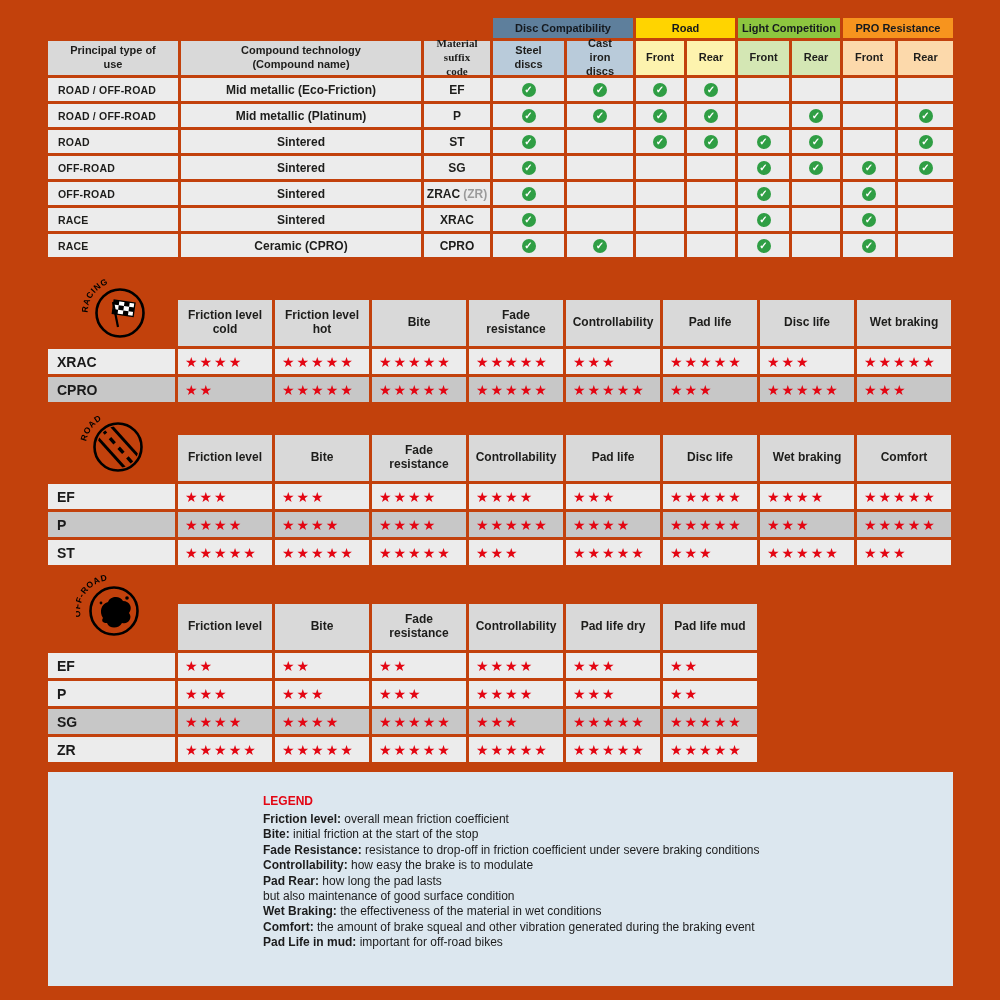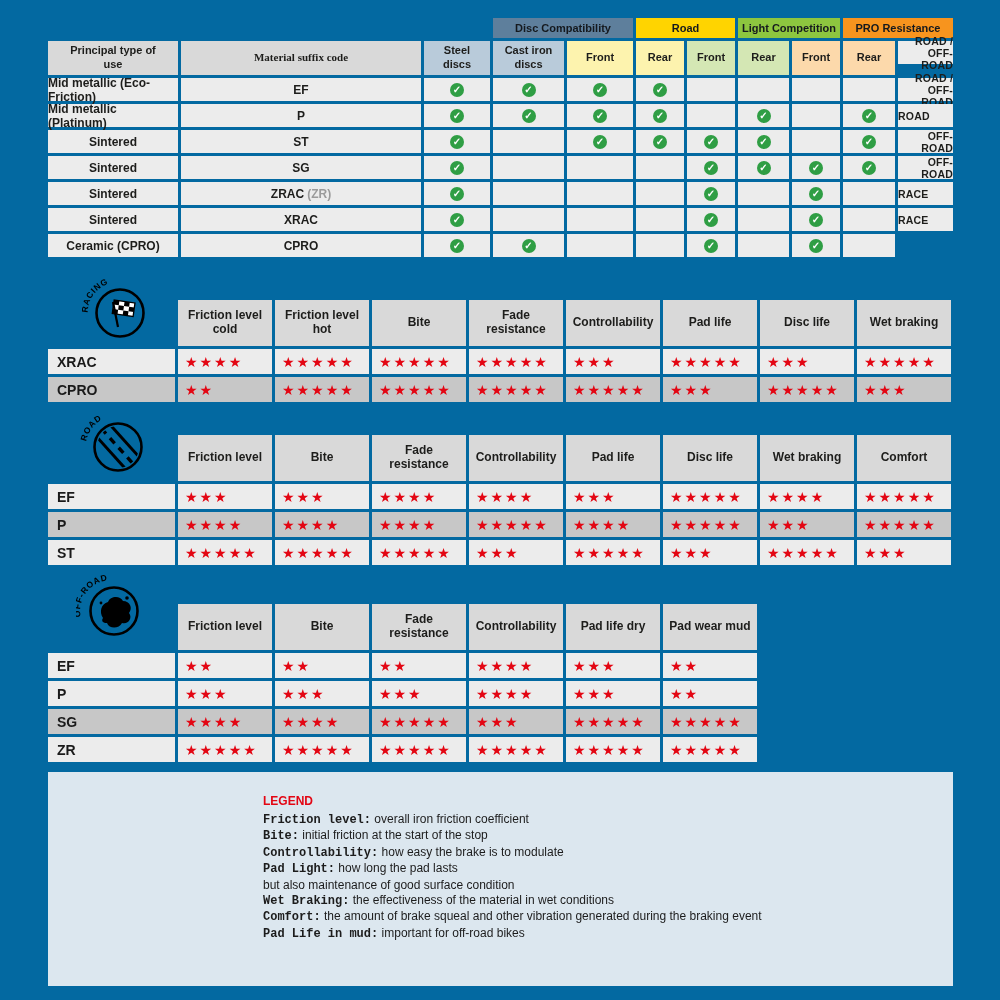--- a/index.html
+++ b/index.html
@@ -2,38 +2,38 @@
 <html style="--star-red: #e30613; --check-green: #2f9e44; --header-gray: #d9d9d9; --row-light: #ececec; --row-highlight: #c7c7c7; --legend-bg: #dce7ef; --legend-title-red: #e30613; --text-dark: #1d1d1b; --code-note-gray: #9b9b9b;"><head>
 <meta charset="utf-8">
 <style>
 :root{
   --star-red:#e30613; --check-green:#2f9e44; --header-gray:#d9d9d9;
   --row-light:#ececec; --row-highlight:#c7c7c7; --legend-bg:#dce7ef;
   --legend-title-red:#e30613; --text-dark:#1d1d1b; --code-note-gray:#9b9b9b;
 }
 html,body{margin:0;padding:0;}
 body{font-family:"Liberation Sans",sans-serif;background:#fff;}
-.page{position:relative;width:1000px;height:1000px;background:#0369a1;overflow:hidden;}
+.page{position:relative;width:1000px;height:1000px;background:#c2410c;overflow:hidden;}
 
 
 .compat-grid{position:absolute;left:48px;top:18px;display:grid;
   grid-template-columns:130px 240px 66px 71px 66px 48px 48px 51px 48px 52px 55px;gap:3px;}
 .group-spacer{height:20px;}
 .group-cell{height:20px;display:flex;align-items:center;justify-content:center;
   font-size:11px;font-weight:bold;color:#15191e;}
 .head-cell{background:var(--header-gray);height:34px;display:flex;align-items:center;justify-content:center;
   text-align:center;font-size:11px;font-weight:bold;color:var(--text-dark);line-height:1.25;}
 .head-cell.h0{padding:0 22px;}
 .head-cell.h1{padding:0 40px;}
 .head-cell.h2{padding:0 10px;font-family:Liberation Serif, serif;}
 .sub-cell{height:34px;display:flex;align-items:center;justify-content:center;text-align:center;
   font-size:11px;font-weight:bold;color:var(--text-dark);line-height:1.25;padding:0 10px;}
 .cell{background:var(--row-light);height:23px;display:flex;align-items:center;justify-content:center;
   font-size:12px;color:var(--text-dark);}
-.use-cell{justify-content:flex-start;padding-left:0;font-weight:bold;font-size:10.5px;letter-spacing:.2px;text-align:right;}
+.use-cell{justify-content:flex-start;padding-left:10px;font-weight:bold;font-size:10.5px;letter-spacing:.2px;text-align:right;}
 .compound-cell{font-weight:bold;}
 .code-cell{font-weight:bold;}
 .code-note{color:var(--code-note-gray);margin-left:3px;font-weight:bold;}
 .check{width:14px;height:14px;border-radius:50%;background:var(--check-green);color:#fff;
   font-size:10px;line-height:14px;text-align:center;font-weight:bold;}
 
 
 .rating-section{position:absolute;left:48px;}
 .section-icon{position:absolute;top:0;}
 .rating-grid{display:grid;gap:3px;}
@@ -44,34 +44,35 @@
 .rt-stars{background:var(--row-light);height:25px;display:flex;align-items:center;padding-left:7px;
   color:var(--star-red);font-size:14px;letter-spacing:2px;}
 .rt-label.hl,.rt-stars.hl{background:var(--row-highlight);}
 .icon-arc-text{font-size:8.5px;font-weight:bold;letter-spacing:.8px;fill:#000;}
 
 
 .legend{position:absolute;left:48px;top:772px;width:905px;height:214px;background:var(--legend-bg);
   padding:22px 20px 0 215px;box-sizing:border-box;}
 .legend-title{color:var(--legend-title-red);font-weight:bold;font-size:12px;margin-bottom:4px;}
 .legend-line{font-size:12px;color:#1c1c1c;line-height:15.4px;}
-.lg-term{font-weight:bold;font-family:Liberation Mono, monospace;}
+.lg-term{font-weight:bold;}
 </style>
 </head>
 <body>
 
 <div class="page">
 
   <div class="compat-grid">
       <div class="group-spacer" style="grid-column: span 3;"></div>
       <div class="group-cell" style="grid-column: span 2; background: rgb(94, 127, 156);">Disc Compatibility</div>
       <div class="group-cell" style="grid-column: span 2; background: rgb(255, 212, 0);">Road</div>
       <div class="group-cell" style="grid-column: span 2; background: rgb(141, 198, 63);">Light Competition</div>
       <div class="group-cell" style="grid-column: span 2; background: rgb(247, 148, 30);">PRO Resistance</div>
       <div class="head-cell h0">Principal type of use</div>
+      <div class="head-cell h1">Compound technology (Compound name)</div>
       <div class="head-cell h2">Material suffix code</div>
       <div class="sub-cell" style="background: rgb(185, 203, 218);">Steel discs</div>
       <div class="sub-cell" style="background: rgb(185, 203, 218);">Cast iron discs</div>
       <div class="sub-cell" style="background: rgb(253, 243, 174);">Front</div>
       <div class="sub-cell" style="background: rgb(253, 243, 174);">Rear</div>
       <div class="sub-cell" style="background: rgb(212, 231, 180);">Front</div>
       <div class="sub-cell" style="background: rgb(212, 231, 180);">Rear</div>
       <div class="sub-cell" style="background: rgb(252, 217, 171);">Front</div>
       <div class="sub-cell" style="background: rgb(252, 217, 171);">Rear</div>
       <div class="cell use-cell">ROAD / OFF-ROAD</div>
@@ -337,21 +338,21 @@
       <circle cx="51" cy="24" r="1.8" fill="#000"></circle>
       <circle cx="25" cy="29" r="1.4" fill="#000"></circle>
     </svg>
     <div class="rating-grid" style="margin-top: 30px; grid-template-columns: 127px repeat(6, 94px);">
         <div class="rt-spacer"></div>
         <div class="rt-head">Friction level</div>
         <div class="rt-head">Bite</div>
         <div class="rt-head">Fade resistance</div>
         <div class="rt-head">Controllability</div>
         <div class="rt-head">Pad life dry</div>
-        <div class="rt-head">Pad wear mud</div>
+        <div class="rt-head">Pad life mud</div>
         <div class="rt-label">EF</div>
         <div class="rt-stars">★★</div>
         <div class="rt-stars">★★</div>
         <div class="rt-stars">★★</div>
         <div class="rt-stars">★★★★</div>
         <div class="rt-stars">★★★</div>
         <div class="rt-stars">★★</div>
         <div class="rt-label">P</div>
         <div class="rt-stars">★★★</div>
         <div class="rt-stars">★★★</div>
@@ -372,24 +373,25 @@
         <div class="rt-stars">★★★★★</div>
         <div class="rt-stars">★★★★★</div>
         <div class="rt-stars">★★★★★</div>
         <div class="rt-stars">★★★★★</div>
       </div>
   </section>
 
   <div class="legend">
     <div class="legend-title">LEGEND</div>
     <div>
-        <div class="legend-line"><span class="lg-term">Friction level:</span><span class="lg-desc"> overall iron friction coefficient</span></div>
+        <div class="legend-line"><span class="lg-term">Friction level:</span><span class="lg-desc"> overall mean friction coefficient</span></div>
         <div class="legend-line"><span class="lg-term">Bite:</span><span class="lg-desc"> initial friction at the start of the stop</span></div>
+        <div class="legend-line"><span class="lg-term">Fade Resistance:</span><span class="lg-desc"> resistance to drop-off in friction coefficient under severe braking conditions</span></div>
         <div class="legend-line"><span class="lg-term">Controllability:</span><span class="lg-desc"> how easy the brake is to modulate</span></div>
-        <div class="legend-line"><span class="lg-term">Pad Light:</span><span class="lg-desc"> how long the pad lasts</span></div>
+        <div class="legend-line"><span class="lg-term">Pad Rear:</span><span class="lg-desc"> how long the pad lasts</span></div>
         <div class="legend-line"><span class="lg-desc">but also maintenance of good surface condition</span></div>
         <div class="legend-line"><span class="lg-term">Wet Braking:</span><span class="lg-desc"> the effectiveness of the material in wet conditions</span></div>
         <div class="legend-line"><span class="lg-term">Comfort:</span><span class="lg-desc"> the amount of brake squeal and other vibration generated during the braking event</span></div>
         <div class="legend-line"><span class="lg-term">Pad Life in mud:</span><span class="lg-desc"> important for off-road bikes</span></div>
       </div>
   </div>
 
 </div>
 
 </body></html>

